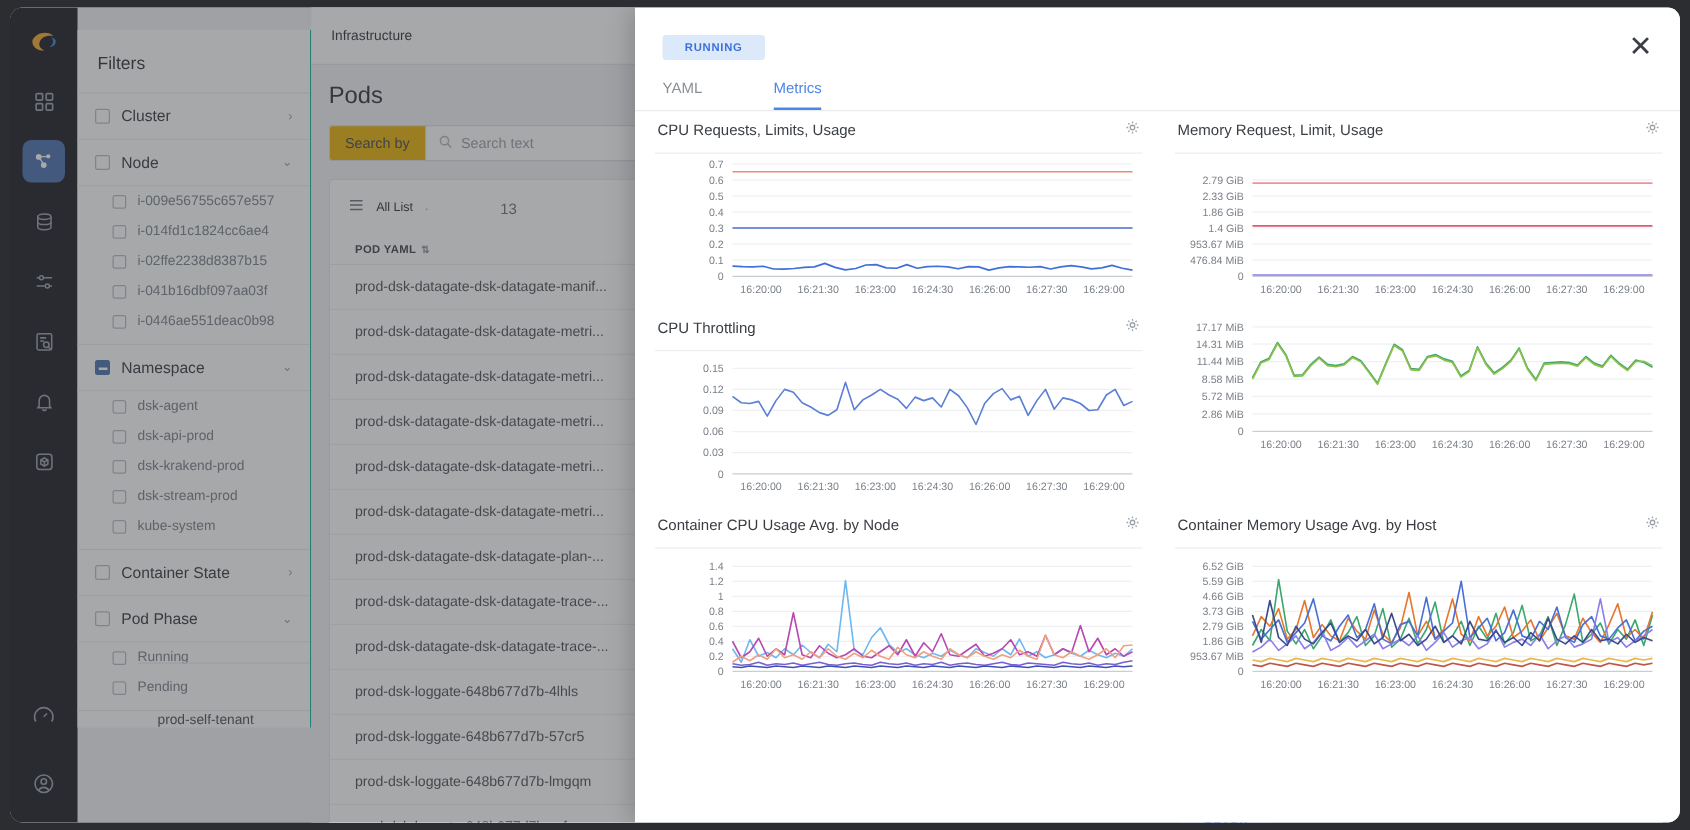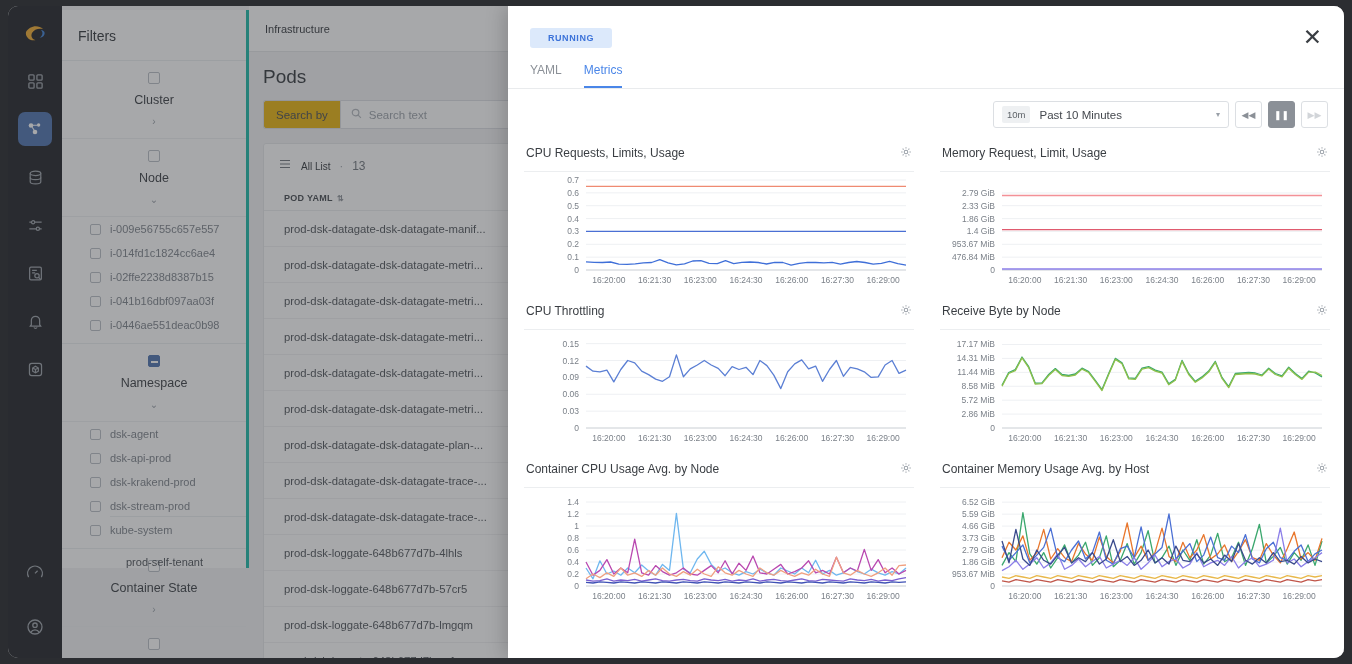--- a/index.html
+++ b/index.html
@@ -27,28 +27,28 @@
     width: 34px; height: 34px; margin-top: 14px; border-radius: 7px;
     display: flex; align-items: center; justify-content: center;
     color: #9aa0a8;
   }
   .rail-ico.active { background: #4a6fae; color: #fff; }
   .rail-bottom { margin-top: auto; display:flex; flex-direction:column; align-items:center; padding-bottom: 14px; }
   .rail-bottom .rail-ico { margin-top: 20px; }
 
   
   .filters {
-    position: absolute; left: 54px; top: 4px; width: 187px; height: 558px;
-    background: #ffffff; border-right: 3px solid #14b8a6;
+    position: absolute; left: 54px; top: 18px; width: 187px; height: 558px;
+    background: #ffffff; border-right: 1px solid #14b8a6;
   }
   .filters-title { padding: 18px 16px 16px; font-size: 14px; color: #2f3338; font-weight: 400; }
   .filt-sep { height:1px; background:#eceef0; }
   .filt-group {
     display: flex; align-items: center; gap: 9px;
-    padding: 11px 14px; border-bottom: 1px solid #eef0f2; flex-direction: column;
+    padding: 11px 14px; border-bottom: 1px solid #eef0f2;
   }
   .filt-group .gl { font-size: 12.5px; color: #35393e; flex: 1; }
   .filt-sub { display: flex; align-items: center; gap: 9px; padding: 6px 14px 6px 28px; }
   .filt-sub .sl { font-size: 11px; color: #7b8189; }
   .filt-sub.sel .sl { color: #4a6fae; }
   .cbox {
     width: 12px; height: 12px; border: 1px solid #b9bec5; border-radius: 2px;
     background: #fff; flex: none; position: relative;
   }
   .cbox.sm { width: 11px; height: 11px; }
@@ -85,21 +85,21 @@
   }
   .searchbox {
     background:#fff; border:1px solid #dcdfe3; border-radius: 0 3px 3px 0;
     flex: 1; display:flex; align-items:center; gap: 7px; padding: 0 10px;
     font-size: 11.5px; color:#9aa0a8;
   }
   .listcard { background:#fff; margin: 14px 14px 0; border: 1px solid #e6e8ea; border-radius: 3px; height: 100%; }
   .listhead { display:flex; align-items:center; gap:9px; padding: 13px 14px 12px; }
   .listhead .lt { font-size: 10px; color:#2f3338; }
   .listhead .dot { color:#9aa0a8; font-size: 11px; }
-  .listhead .cnt { font-size: 12px; color:#6d737a; }
+  .listhead .cnt { font-size: 12px; color:#6d737a;margin-left:48px; }
   table.pods { width:100%; border-collapse: collapse; }
   table.pods th {
     text-align:left; font-size: 9px; font-weight: 700; color:#41464c; letter-spacing:.3px;
     padding: 6px 0 7px 20px; border-bottom: 1px solid #ebedef;
   }
   table.pods td { padding: 8px 0 8px 20px; border-bottom: 1px solid #f0f1f3; font-size: 11.3px; color:#4c5season; }
   table.pods td { color:#4c5157; }
   .state-pill {
     display:inline-block; min-width: 73px; text-align:center;
     background:#dce9fb; color:#3b72d9; font-size: 9.5px; font-weight:700; letter-spacing:.3px;
@@ -117,21 +117,21 @@
   }
   .m-head { display:flex; align-items:center; padding: 20px 22px 0 22px; }
   .m-badge {
     background:#dce9fb; color:#3b72d9; font-size: 9px; font-weight:700; letter-spacing:.6px;
     border-radius: 3px; padding: 5px 0; width: 82px; text-align:center;
   }
   .m-title { font-size: 15px; color:#2f3338; margin-left: 14px; }
   .m-close { margin-left:auto; font-size: 23px; color:#3a3e43; line-height:1; cursor:pointer; }
   .m-tabs { display:flex; gap: 22px; padding: 14px 22px 0 22px; border-bottom: 1px solid #e9ebed; }
   .m-tab { font-size: 12px; color:#8b9097; padding-bottom: 9px; border-bottom: 2px solid transparent; }
-  .m-tab.active { color:#4a86e8; border-bottom-color:#4a86e8; }
+  .m-tab.active { color:#4a86e8; border-bottom-color:#4a86e8;margin-left:35px; }
 
   .m-toolbar { display:flex; justify-content:flex-end; align-items:center; gap:6px; padding: 12px 16px 10px 0; }
   .tr-picker {
     display:flex; align-items:center; gap:9px; border:1px solid #dcdfe3; border-radius:3px;
     height: 27px; width: 236px; padding: 0 8px; background:#fff;
   }
   .tr-badge { background:#eef0f2; color:#5d6268; font-size:9.5px; border-radius:2px; padding:3px 5px; }
   .tr-lbl { font-size: 11.5px; color:#44484e; flex:1; }
   .tr-cv { font-size: 8px; color:#9aa0a8; }
   .tb-btn {
@@ -427,30 +427,20 @@
     <div class="modal">
       <div class="m-head">
         <div class="m-badge">RUNNING</div>
         <div class="m-close">✕</div>
       </div>
       <div class="m-tabs">
         <div class="m-tab">YAML</div>
         <div class="m-tab active">Metrics</div>
       </div>
 
-      <div class="m-toolbar">
-        <div class="tr-picker">
-          <span class="tr-badge">10m</span>
-          <span class="tr-lbl">Past 10 Minutes</span>
-          <span class="tr-cv">▾</span>
-        </div>
-        <div class="tb-btn">◀◀</div>
-        <div class="tb-btn on">❚❚</div>
-        <div class="tb-btn dis">▶▶</div>
-      </div>
 
       <div class="grid" id="charts-grid">
           <div class="card">
             <div class="card-h">
               <div class="ct">CPU Requests, Limits, Usage</div>
               <div class="gear"><svg width="12" height="12" viewBox="0 0 14 14" fill="none" stroke="currentColor" stroke-width="1.2">
                   <circle cx="7" cy="7" r="2.1"></circle>
                   <path d="M7 1.4v1.6M7 11v1.6M1.4 7h1.6M11 7h1.6M3.1 3.1l1.1 1.1M9.8 9.8l1.1 1.1M10.9 3.1L9.8 4.2M4.2 9.8L3.1 10.9"></path>
                 </svg></div>
             </div>
@@ -549,27 +539,20 @@
                 <text x="130.57142857142856" y="111" class="xl">16:21:30</text>
                 <text x="176.28571428571428" y="111" class="xl">16:23:00</text>
                 <text x="222" y="111" class="xl">16:24:30</text>
                 <text x="267.7142857142857" y="111" class="xl">16:26:00</text>
                 <text x="313.42857142857144" y="111" class="xl">16:27:30</text>
                 <text x="359.14285714285717" y="111" class="xl">16:29:00</text>
               </svg>
             </div>
           </div>
           <div class="card">
-            <div class="card-h">
-              <div class="ct">Receive Byte by Node</div>
-              <div class="gear"><svg width="12" height="12" viewBox="0 0 14 14" fill="none" stroke="currentColor" stroke-width="1.2">
-                  <circle cx="7" cy="7" r="2.1"></circle>
-                  <path d="M7 1.4v1.6M7 11v1.6M1.4 7h1.6M11 7h1.6M3.1 3.1l1.1 1.1M9.8 9.8l1.1 1.1M10.9 3.1L9.8 4.2M4.2 9.8L3.1 10.9"></path>
-                </svg></div>
-            </div>
             <div class="plot">
               <svg width="390" height="120" viewBox="0 0 390 120">
                 <line x1="62" x2="382" y1="98" y2="98" class="axline"></line>
                 <text x="55" y="101" class="yl">0</text>
                 <line x1="62" x2="382" y1="84.08648648648648" y2="84.08648648648648" class="gridline"></line>
                 <text x="55" y="87.08648648648648" class="yl">2.86 MiB</text>
                 <line x1="62" x2="382" y1="70.17297297297297" y2="70.17297297297297" class="gridline"></line>
                 <text x="55" y="73.17297297297297" class="yl">5.72 MiB</text>
                 <line x1="62" x2="382" y1="56.259459459459464" y2="56.259459459459464" class="gridline"></line>
                 <text x="55" y="59.259459459459464" class="yl">8.58 MiB</text>

